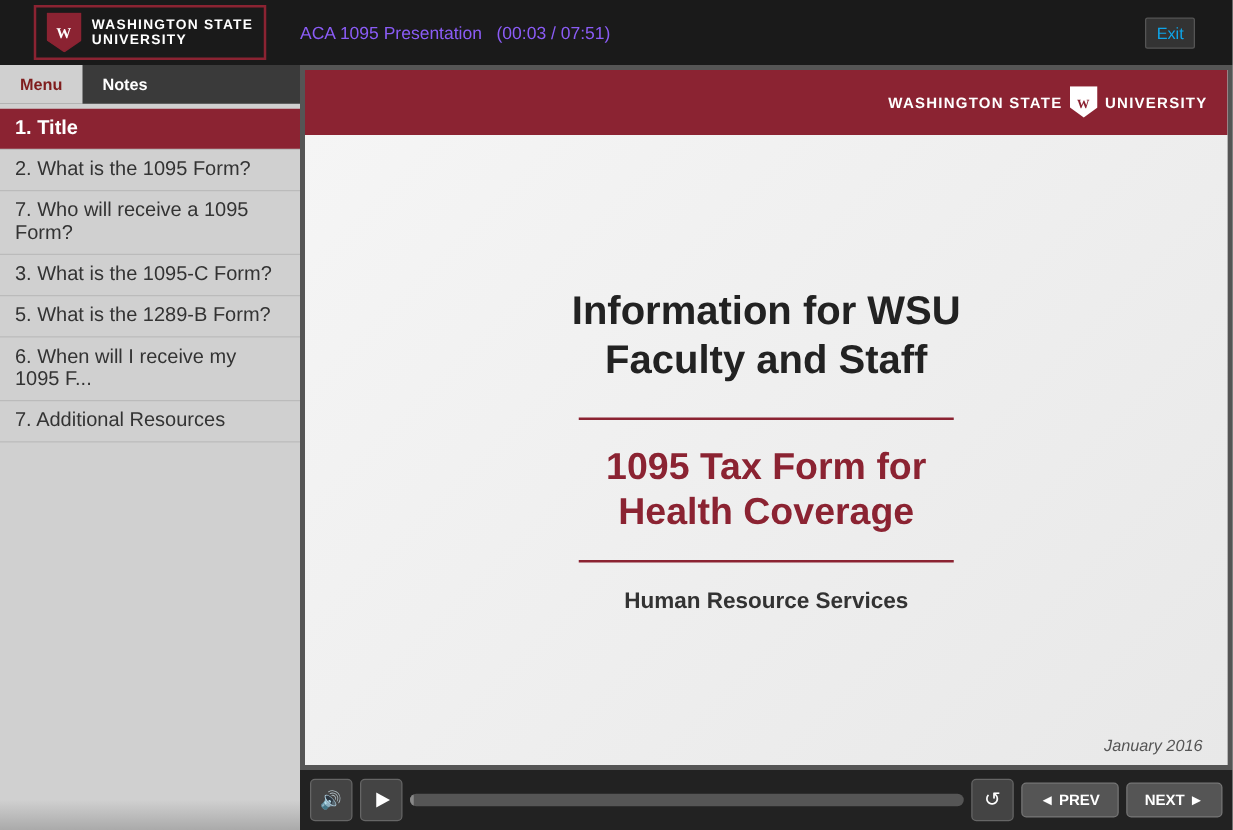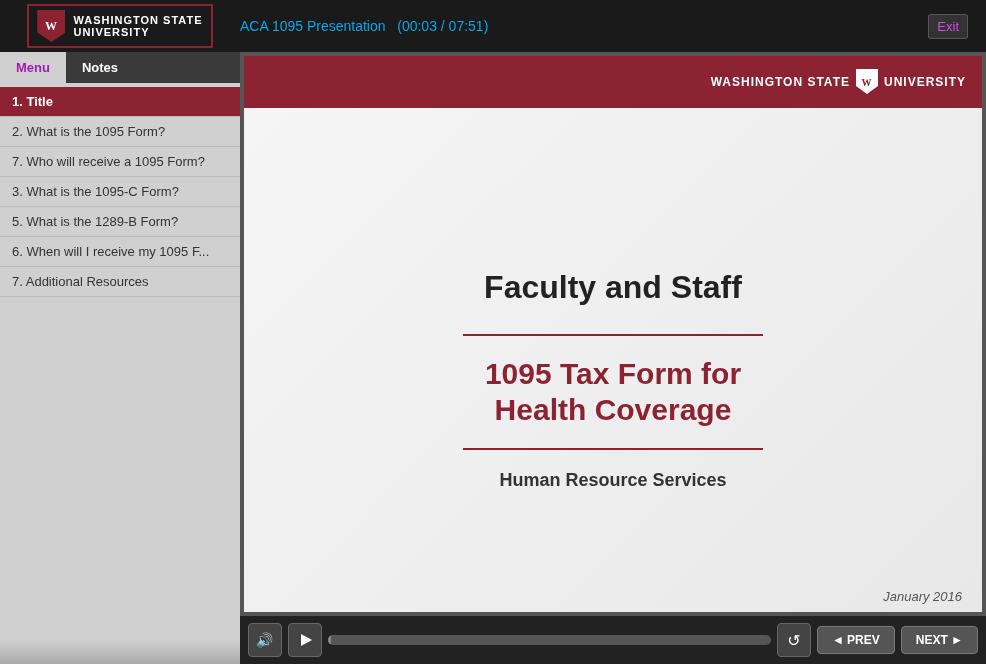--- a/index.html
+++ b/index.html
@@ -69,34 +69,34 @@
       align-items: center;
       justify-content: center;
       color: #fff;
       font-size: 12px;
       font-weight: bold;
       position: relative;
     }
 
     #presentation-title {
       flex: 1;
-      color: #0ea5e9;
+      color: #8b5cf6;
       font-size: 14px;
       padding-left: 10px;
     }
 
     #exit-btn {
-      color: #d946ef;
+      color: #0ea5e9;
       font-size: 13px;
       cursor: pointer;
       padding: 4px 8px;
       background: #333;
       border: 1px solid #555;
       border-radius: 2px;
-      margin-right: 8px;
+      margin-right: 20px;
     }
 
     
     #main-content {
       display: flex;
       flex: 1;
       overflow: hidden;
     }
 
     
@@ -116,32 +116,32 @@
     .sidebar-tab {
       padding: 8px 16px;
       font-size: 13px;
       font-weight: bold;
       cursor: pointer;
       color: #fff;
     }
 
     .sidebar-tab.active {
       background: #d0d0d0;
-      color: #a21caf;
+      color: #7f1d1d;
     }
 
     #sidebar-menu {
       flex: 1;
       overflow-y: auto;
       padding: 4px 0;
     }
 
     .menu-item {
       padding: 7px 12px;
-      font-size: 13px;
+      font-size: 16px;
       color: #333;
       cursor: pointer;
       border-bottom: 1px solid #bbb;
     }
 
     .menu-item.active {
       background: #8b2332;
       color: #fff;
       font-weight: bold;
     }
@@ -370,21 +370,21 @@
             <svg width="22" height="26" viewBox="0 0 22 26">
               <polygon points="11,25 0,17 0,0 22,0 22,17" fill="#fff"></polygon>
               <text x="11" y="17" text-anchor="middle" fill="#8b2332" font-size="10" font-weight="bold" font-family="serif">W</text>
             </svg>
             <span style="font-size:12px; letter-spacing:1px; text-transform:uppercase;">University</span>
           </div>
         </div>
 
         <div id="slide-body">
           <div id="slide-title">
-            <br>
+            <span>Information for WSU</span><br>
             <span>Faculty and Staff</span>
           </div>
 
           <div class="slide-divider"></div>
 
           <div id="slide-subtitle">
             <span>1095 Tax Form for</span><br>
             <span>Health Coverage</span>
           </div>
 

